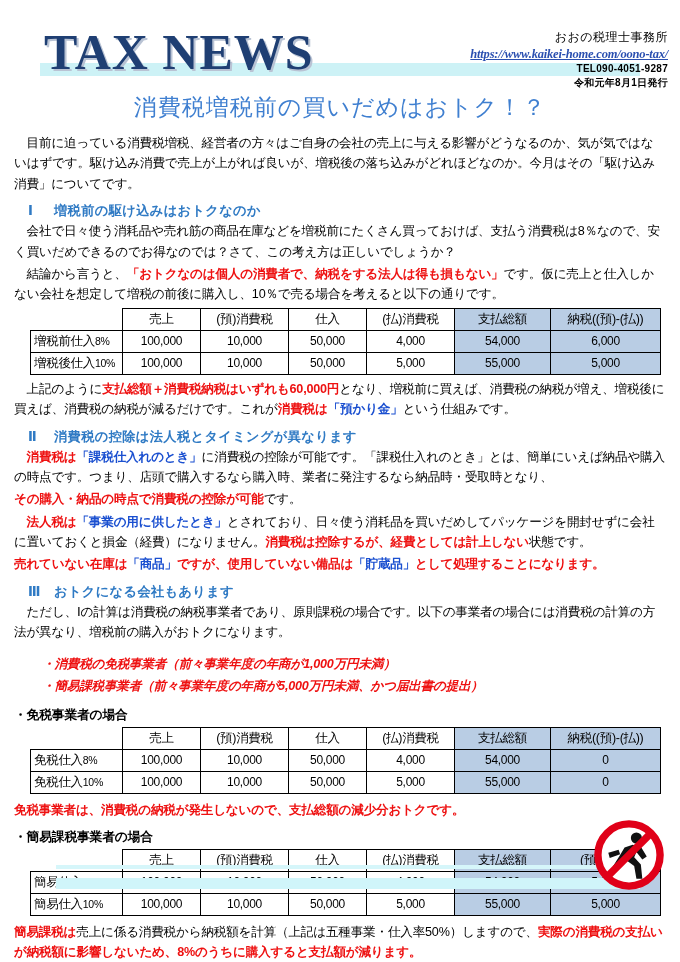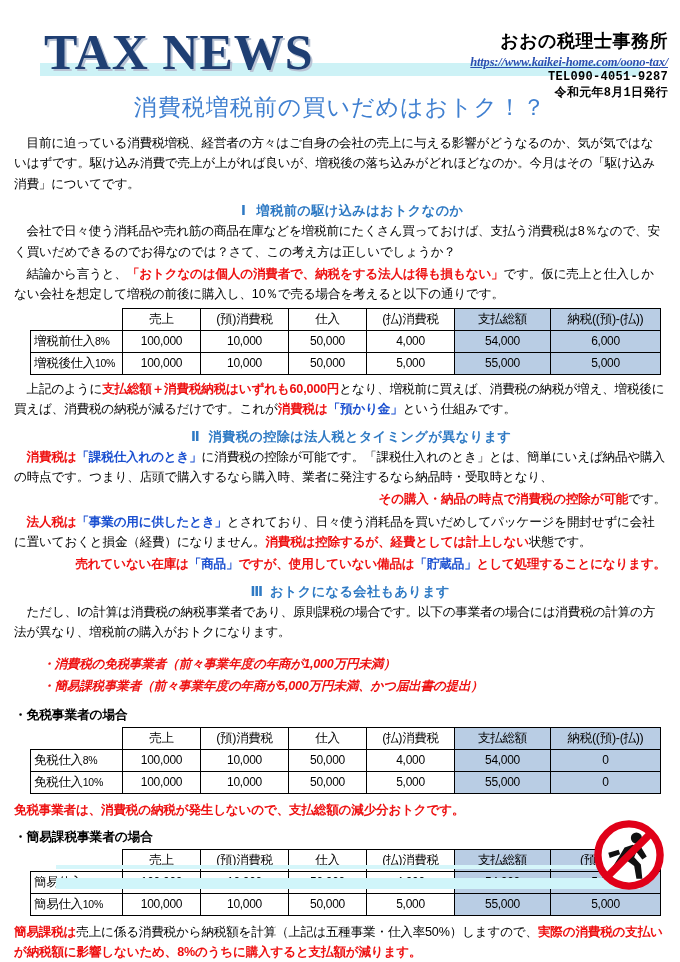--- a/index.html
+++ b/index.html
@@ -42,39 +42,38 @@
     line-height: 1;
   }
   .office-block {
     position: absolute;
     right: 12px;
     top: 30px;
     text-align: right;
     line-height: 1.32;
   }
   .office-name {
-    font-size: 18px;
-    font-weight: 700;
+    font-size: 12px;
+    font-weight: 400;
     letter-spacing: 0.5px;
   }
   .office-url {
     font-family: "Liberation Serif", "DejaVu Serif", serif;
     font-style: italic;
     font-size: 12.5px;
     font-weight: 700;
     color: #2a4fb0;
     text-decoration: underline;
     letter-spacing: -0.2px;
     display: block;
   }
   .office-tel, .office-date {
-    font-size: 12px;
+    font-size: 10px;
     font-weight: 700;
     letter-spacing: 0.3px;
-    font-family: Liberation Mono, monospace;
   }
 
   
   .doc-title {
     text-align: center;
     font-size: 23px;
     font-weight: 500;
     color: #3f7fd0;
     letter-spacing: 1px;
     margin: 14px 0 10px 0;
@@ -84,29 +83,28 @@
   .content {
     padding: 0 14px 16px 14px;
   }
   p.para {
     margin: 0 0 2px 0;
     font-size: 12.6px;
     line-height: 1.62;
     text-indent: 1em;
     letter-spacing: -0.2px;
   }
-  p.para.noindent { text-indent: 0; text-align: right; }
+  p.para.noindent { text-indent: 0; }
 
   h2.sec {
     margin: 8px 0 1px 0;
     font-size: 13.2px;
     font-weight: 700;
     color: #2f7ac4;
     letter-spacing: 0.4px;
-    text-align: center;
   }
   h2.sec .num {
     display: inline-block;
     min-width: 26px;
     padding-left: 14px;
   }
 
   .red   { color: #ee1111; font-weight: 700; }
   .blue  { color: #1a4fd0; font-weight: 700; }
   .bk    { color: #000000; font-weight: 400; }

